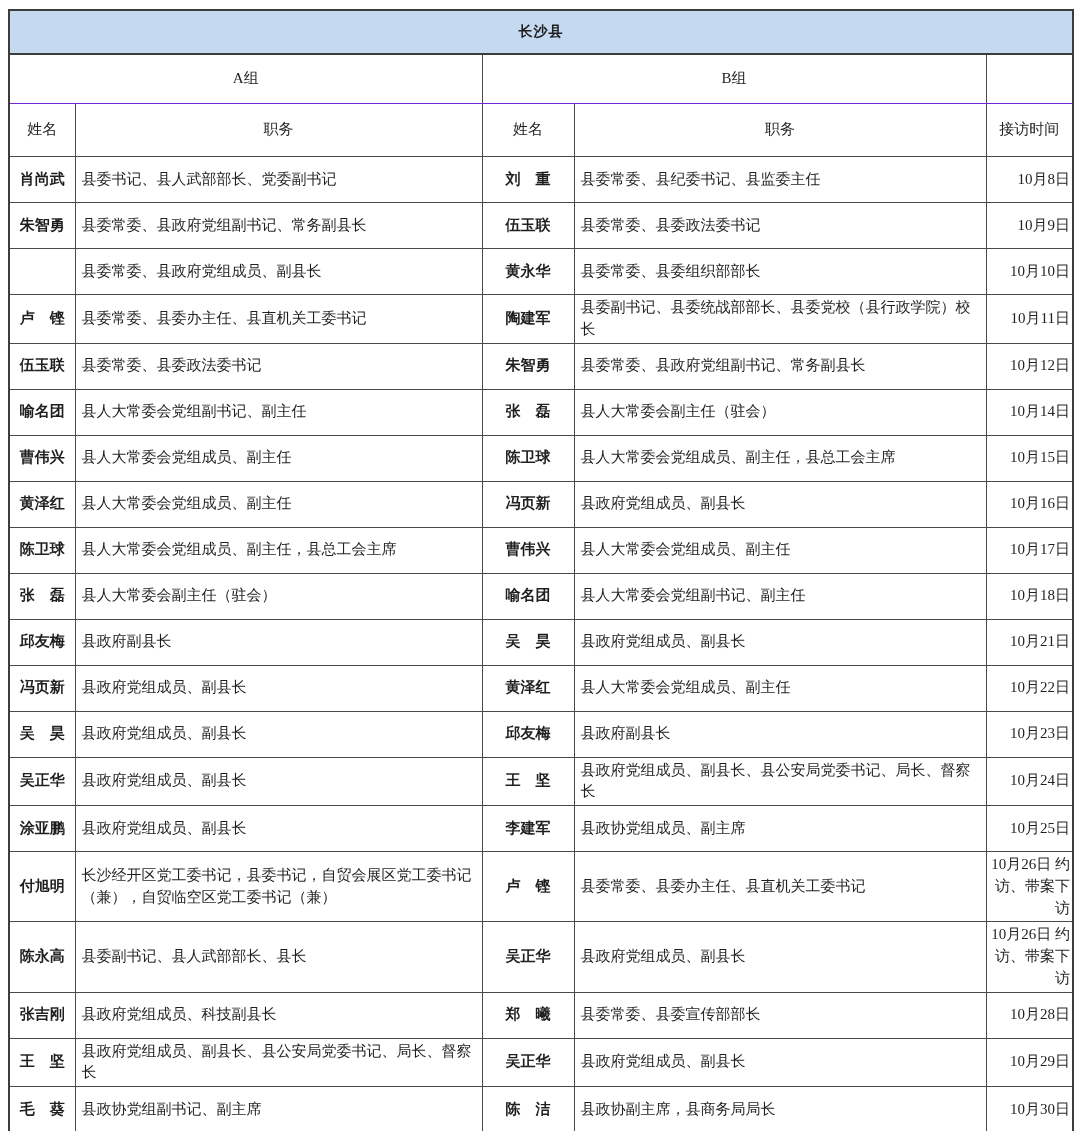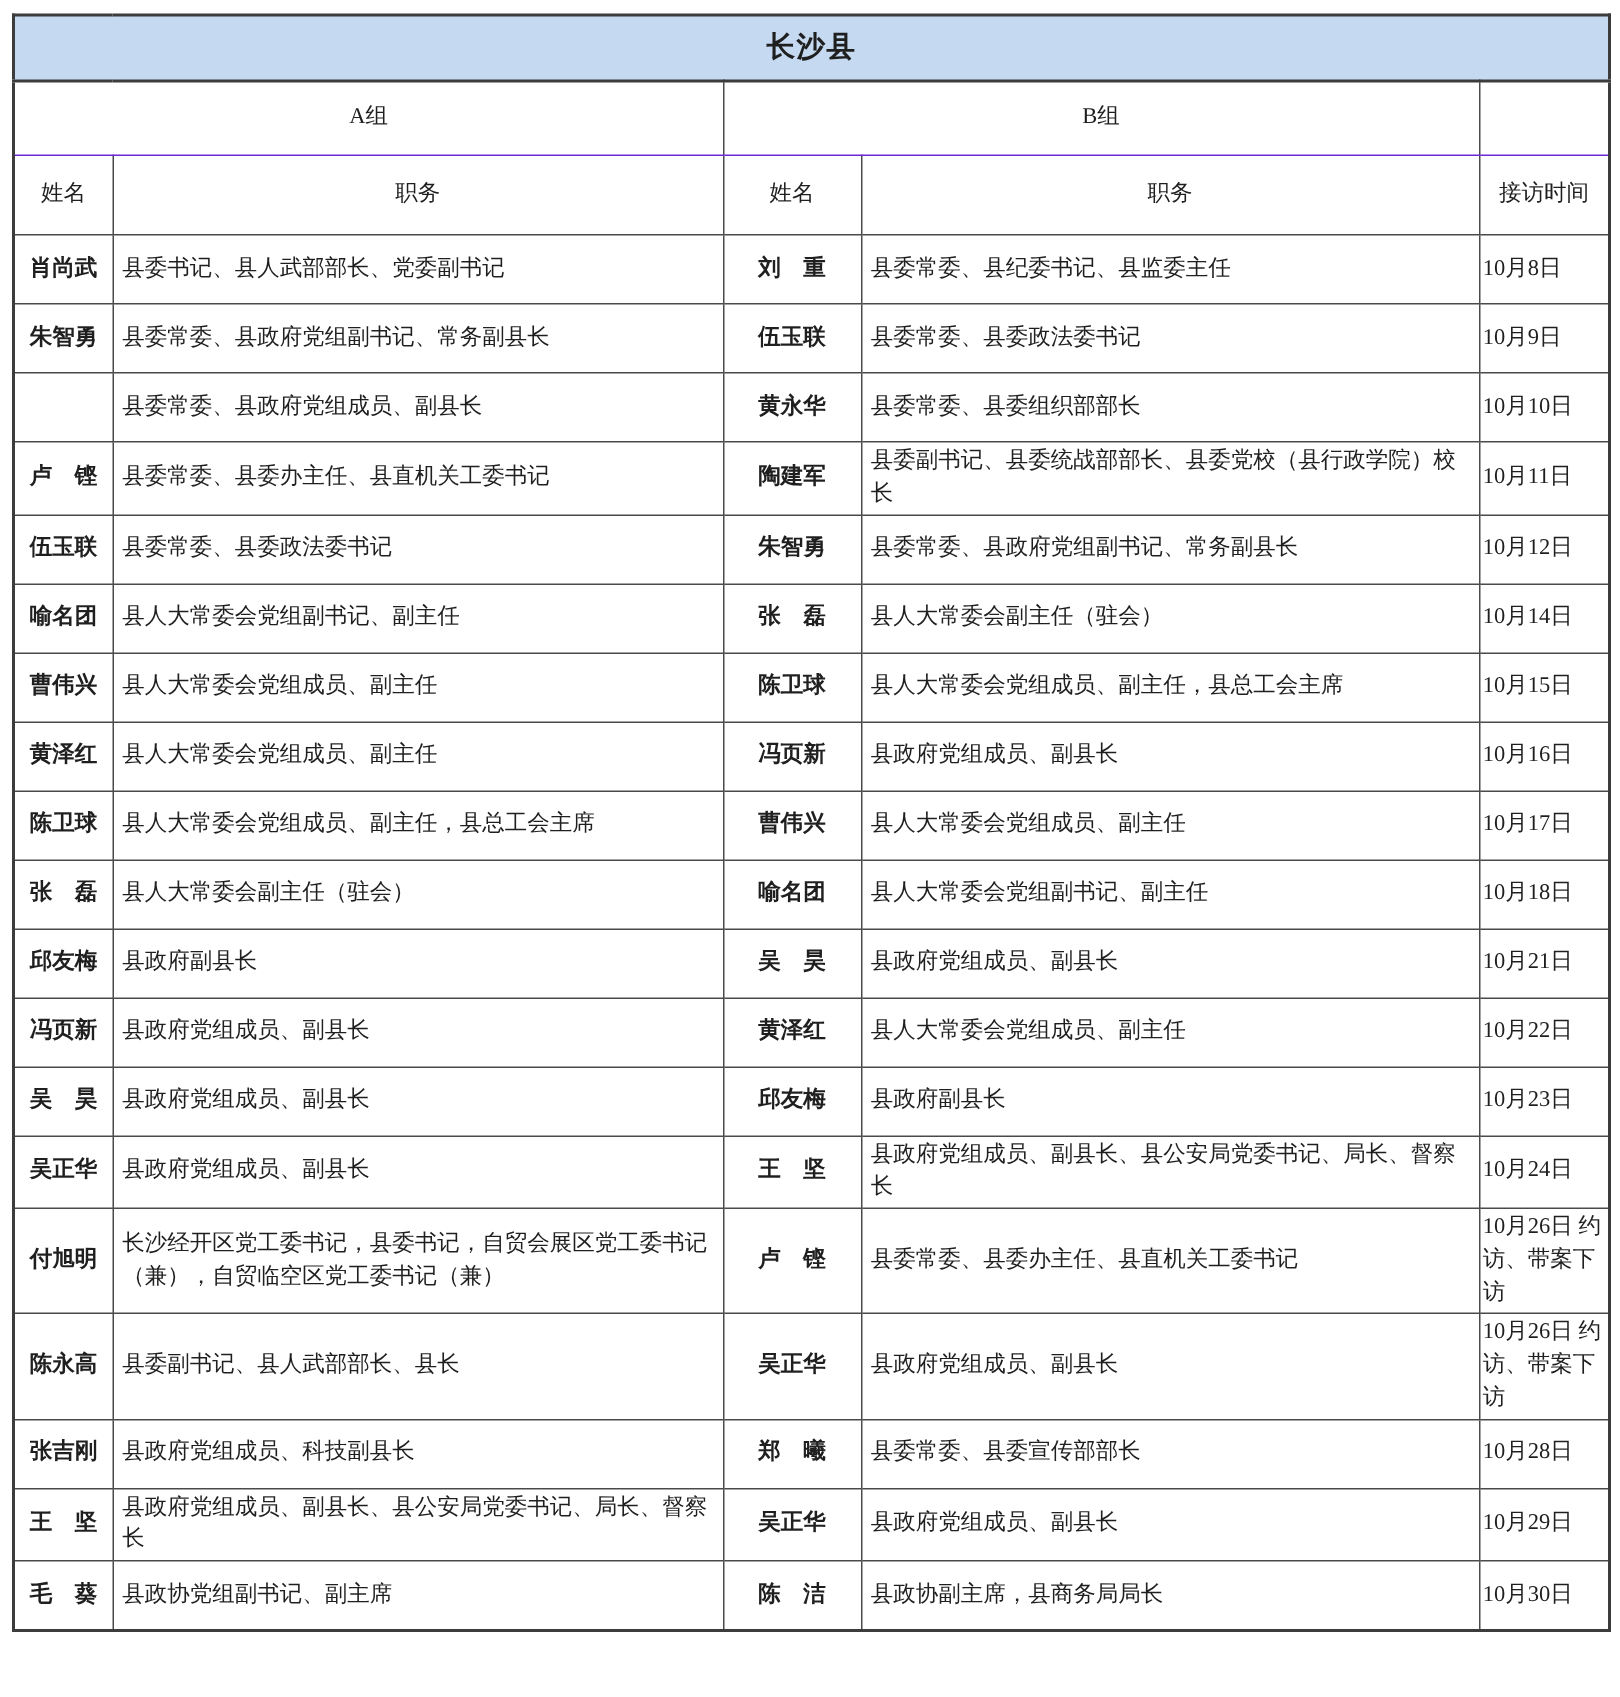--- a/index.html
+++ b/index.html
@@ -26,40 +26,40 @@
   table.roster td, table.roster th {
     border: 1px solid #4a4a4a;
     padding: 2px 4px;
     vertical-align: middle;
     font-weight: normal;
     word-break: break-all;
     line-height: 1.45;
   }
   tr.title-row th {
     background: #c5d9f1;
-    font-size: 19px;
+    font-size: 14px;
     font-weight: bold;
     height: 38px;
     text-align: center;
     border-bottom: 2px solid #3c3c3c;
     letter-spacing: 1px;
   }
   tr.group-row td {
     height: 44px;
     text-align: center;
     border-bottom: 1px solid #6d28d9;
   }
   tr.colhead-row td {
     height: 48px;
     text-align: center;
   }
   tr.data-row td { height: 41px; }
   tr.data-row td.name-cell  { text-align: center; font-weight: bold; }
   tr.data-row td.duty-cell  { text-align: left; padding-left: 6px; padding-right: 6px; }
-  tr.data-row td.date-cell  { text-align: left; padding-left: 2px; padding-right: 2px; }
+  tr.data-row td.date-cell  { text-align: right; padding-left: 2px; padding-right: 2px; }
 </style>
 </head>
 <body>
 
 <div class="page">
   <table class="roster">
     <colgroup>
       <col style="width:66px">
       <col style="width:407px">
       <col style="width:92px">
@@ -174,20 +174,27 @@
           <td class="duty-cell">县政府副县长</td>
           <td class="date-cell">10月23日</td>
         </tr>
         <tr class="data-row">
           <td class="name-cell">吴正华</td>
           <td class="duty-cell">县政府党组成员、副县长</td>
           <td class="name-cell">王　坚</td>
           <td class="duty-cell">县政府党组成员、副县长、县公安局党委书记、局长、督察长</td>
           <td class="date-cell">10月24日</td>
         </tr>
+        <tr class="data-row">
+          <td class="name-cell">涂亚鹏</td>
+          <td class="duty-cell">县政府党组成员、副县长</td>
+          <td class="name-cell">李建军</td>
+          <td class="duty-cell">县政协党组成员、副主席</td>
+          <td class="date-cell">10月25日</td>
+        </tr>
         <tr class="data-row" style="height: 56px;">
           <td class="name-cell">付旭明</td>
           <td class="duty-cell">长沙经开区党工委书记，县委书记，自贸会展区党工委书记（兼），自贸临空区党工委书记（兼）</td>
           <td class="name-cell">卢　铿</td>
           <td class="duty-cell">县委常委、县委办主任、县直机关工委书记</td>
           <td class="date-cell">10月26日 约访、带案下访</td>
         </tr>
         <tr class="data-row" style="height: 56px;">
           <td class="name-cell">陈永高</td>
           <td class="duty-cell">县委副书记、县人武部部长、县长</td>

